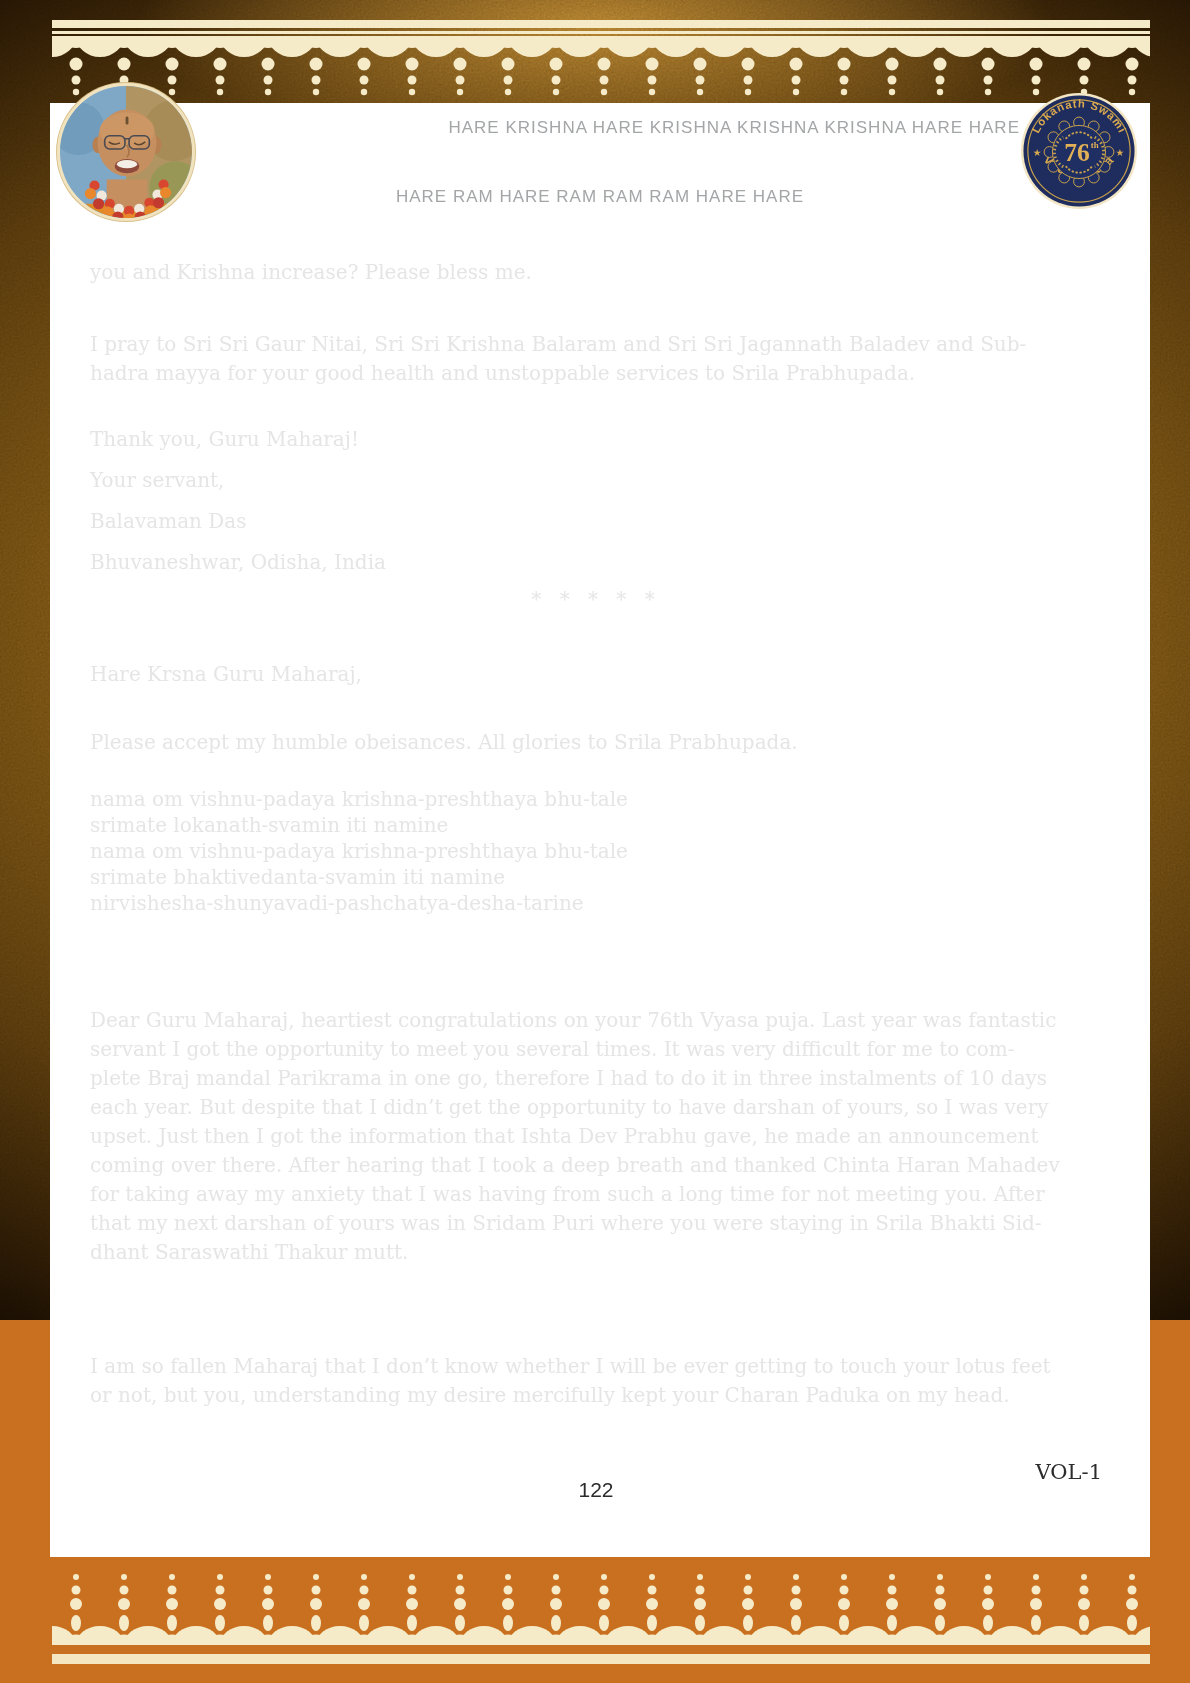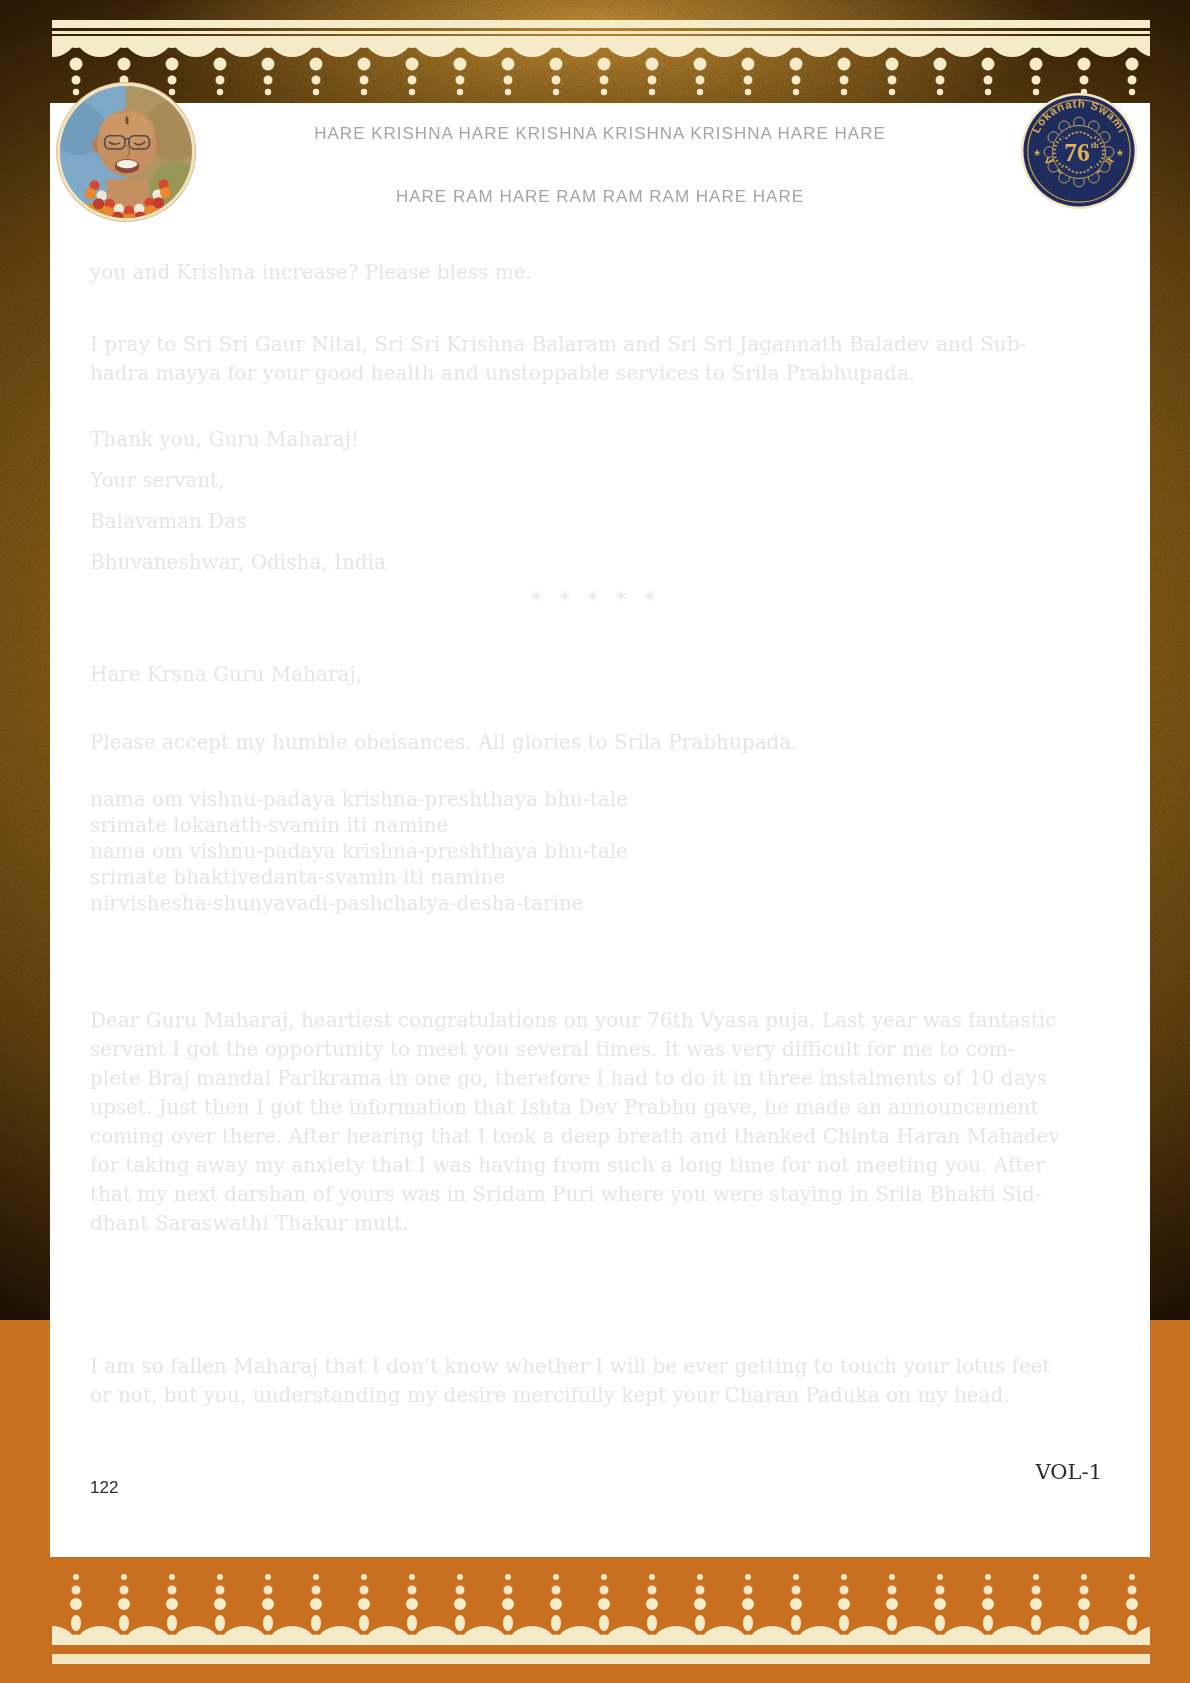--- a/index.html
+++ b/index.html
@@ -17,29 +17,29 @@
   .panel{position:absolute;left:50px;top:103px;width:1100px;height:1454px;background:#ffffff;}
   .band{position:absolute;left:52px;}
   .band.top{top:0;}
   .band.bottom{top:1557px;}
   
   .photo{position:absolute;left:57px;top:83px;width:132px;height:132px;border-radius:50%;
     border:3px solid #f1e3bd;box-shadow:0 0 0 1px #d9c08d;overflow:hidden;background:#9db7c9;}
   .badge{position:absolute;left:1020px;top:92px;width:118px;height:118px;}
   .mantra{position:absolute;left:180px;width:840px;text-align:center;color:#a3a5a7;
     font-family:"Liberation Sans", sans-serif;font-size:17px;letter-spacing:1px;}
-  .mantra.l1{top:124px;}
+  .mantra.l1{top:118px;text-align:right;}
   .mantra.l2{top:163px;margin-top:24px;}
   
   .tb{position:absolute;left:90px;width:1012px;color:#e5e5e5;font-size:20px;line-height:29px;}
   .tb.verse{line-height:26px;}
   .sep{text-align:center;letter-spacing:6px;}
   .vol{position:absolute;left:90px;width:1012px;top:1460px;text-align:right;font-size:21px;color:#2c2c2c;}
-  .pageno{position:absolute;left:90px;width:1012px;top:1478px;
-    font-family:"Liberation Sans", sans-serif;font-size:17px;color:#2b2b2b;}
+  .pageno{position:absolute;left:90px;width:1012px;top:1478px;text-align:center;
+    font-family:"Liberation Sans", sans-serif;font-size:21px;color:#2b2b2b;}
 </style>
 </head>
 <body>
 
 <div class="stage">
 
   <div class="bg-top">
     <svg class="noise">
       <filter id="n">
           <feTurbulence type="fractalNoise" baseFrequency="0.5" numOctaves="3"></feTurbulence>
@@ -203,20 +203,21 @@
     <div>nama om vishnu-padaya krishna-preshthaya bhu-tale</div>
     <div>srimate lokanath-svamin iti namine</div>
     <div>nama om vishnu-padaya krishna-preshthaya bhu-tale</div>
     <div>srimate bhaktivedanta-svamin iti namine</div>
     <div>nirvishesha-shunyavadi-pashchatya-desha-tarine</div>
   </div>
   <div class="tb" style="top:1006px">
     <div>Dear Guru Maharaj, heartiest congratulations on your 76th Vyasa puja. Last year was fantastic</div>
     <div>servant I got the opportunity to meet you several times. It was very difficult for me to com-</div>
     <div>plete Braj mandal Parikrama in one go, therefore I had to do it in three instalments of 10 days</div>
+    <div>each year. But despite that I didn’t get the opportunity to have darshan of yours, so I was very</div>
     <div>upset. Just then I got the information that Ishta Dev Prabhu gave, he made an announcement</div>
     <div>coming over there. After hearing that I took a deep breath and thanked Chinta Haran Mahadev</div>
     <div>for taking away my anxiety that I was having from such a long time for not meeting you. After</div>
     <div>that my next darshan of yours was in Sridam Puri where you were staying in Srila Bhakti Sid-</div>
     <div>dhant Saraswathi Thakur mutt.</div>
   </div>
   <div class="tb" style="top:1352px">
     <div>I am so fallen Maharaj that I don’t know whether I will be ever getting to touch your lotus feet</div>
     <div>or not, but you, understanding my desire mercifully kept your Charan Paduka on my head.</div>
   </div>

